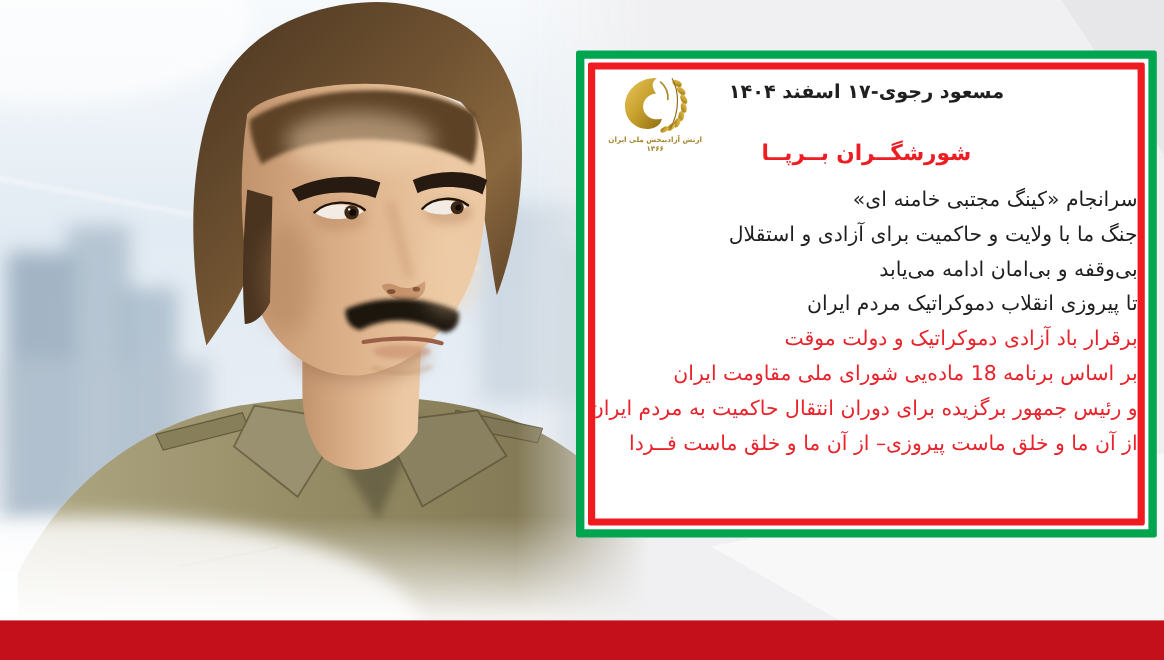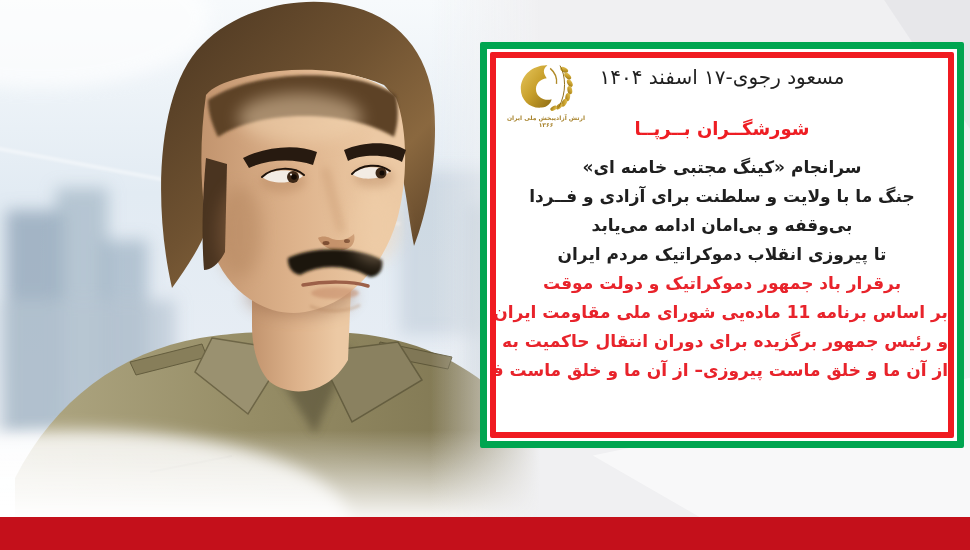--- a/index.html
+++ b/index.html
@@ -32,24 +32,24 @@
     border:6px solid var(--border-red,#F01B21);border-radius:2px;
     background:#ffffff;overflow:hidden;
     display:flex;flex-direction:column;align-items:center;
     direction:rtl;text-align:center;
   }
   .emblem{position:absolute;top:4px;left:8px;width:84px;direction:ltr;
     display:flex;flex-direction:column;align-items:center;}
   .emblem svg{width:70px;height:52px;display:block;}
   .emblem-caption{font-size:6px;line-height:7px;color:#a8842e;font-weight:bold;white-space:nowrap;}
   .emblem-year{font-size:6px;line-height:7px;color:#a8842e;font-weight:bold;}
-  .date-line{margin-top:9px;font-size:20px;font-weight:normal;color:var(--text-black,#1f1f1f);line-height:20px;text-align:right;}
+  .date-line{margin-top:9px;font-size:16px;font-weight:bold;color:var(--text-black,#1f1f1f);line-height:20px;text-align:right;}
   .title-line{margin-top:27px;font-size:18px;font-weight:bold;color:var(--title-red,#EE1D23);line-height:29px;}
   .lines{margin-top:15px;display:flex;flex-direction:column;align-items:center;width:100%;}
-  .tline{font-weight:bold;font-size:17px;line-height:18px;margin-bottom:11px;width:100%;white-space:nowrap;}
+  .tline{font-weight:normal;font-size:17px;line-height:18px;margin-bottom:11px;width:100%;white-space:nowrap;text-align:right;}
   .tline.black{color:var(--text-black,#1f1f1f);}
   .tline.red{color:var(--body-red,#E8232B);}
 </style>
 </head>
 <body>
 
 <div class="stage">
 
   <svg class="photo" viewBox="0 0 540 550" xmlns="http://www.w3.org/2000/svg" aria-hidden="true">
     <defs>
@@ -197,24 +197,24 @@
         </svg>
         <div class="emblem-caption">ارتش آزادیبخش ملی ایران</div>
         <div class="emblem-year">۱۳۶۶</div>
       </div>
 
       <div class="date-line">مسعود رجوی-۱۷ اسفند ۱۴۰۴</div>
       <div class="title-line">شورشگــران بــرپــا</div>
 
       <div class="lines">
         <div class="tline black">سرانجام «کینگ مجتبی خامنه ای»</div>
-        <div class="tline black">جنگ ما با ولایت و سلطنت برای آزادی و فــردا</div>
+        <div class="tline black">جنگ ما با ولایت و حاکمیت برای آزادی و استقلال</div>
         <div class="tline black">بی‌وقفه و بی‌امان ادامه می‌یابد</div>
         <div class="tline black">تا پیروزی انقلاب دموکراتیک مردم ایران</div>
-        <div class="tline red">برقرار باد جمهور دموکراتیک و دولت موقت</div>
-        <div class="tline red">بر اساس برنامه 11 ماده‌یی شورای ملی مقاومت ایران</div>
+        <div class="tline red">برقرار باد آزادی دموکراتیک و دولت موقت</div>
+        <div class="tline red">بر اساس برنامه 18 ماده‌یی شورای ملی مقاومت ایران</div>
         <div class="tline red">و رئیس جمهور برگزیده برای دوران انتقال حاکمیت به مردم ایران</div>
         <div class="tline red">از آن ما و خلق ماست پیروزی– از آن ما و خلق ماست فــردا</div>
       </div>
 
     </div>
   </div>
 </div>
 
 </body></html>

